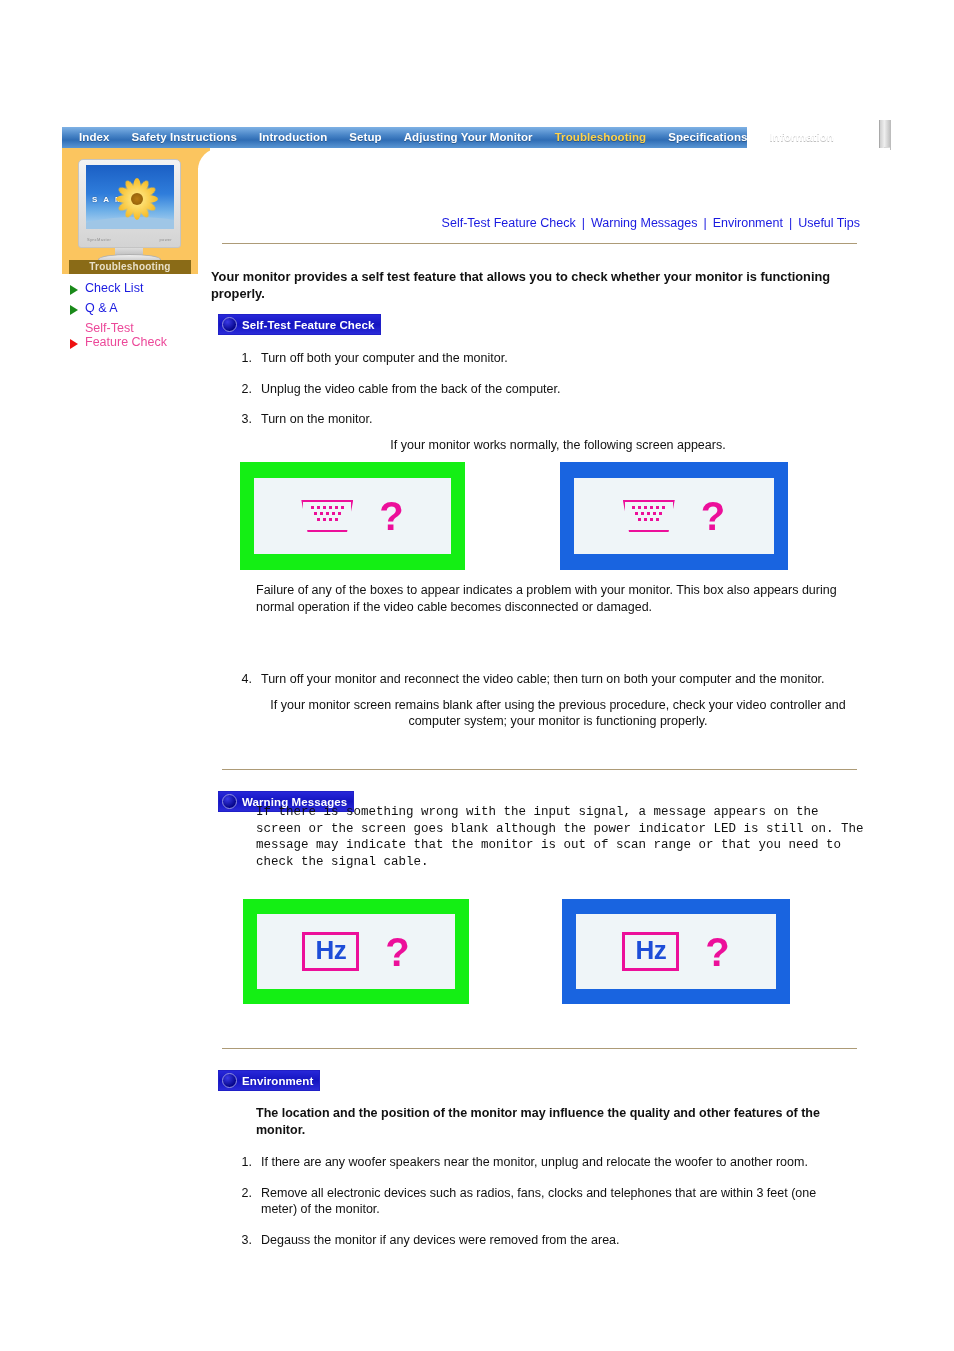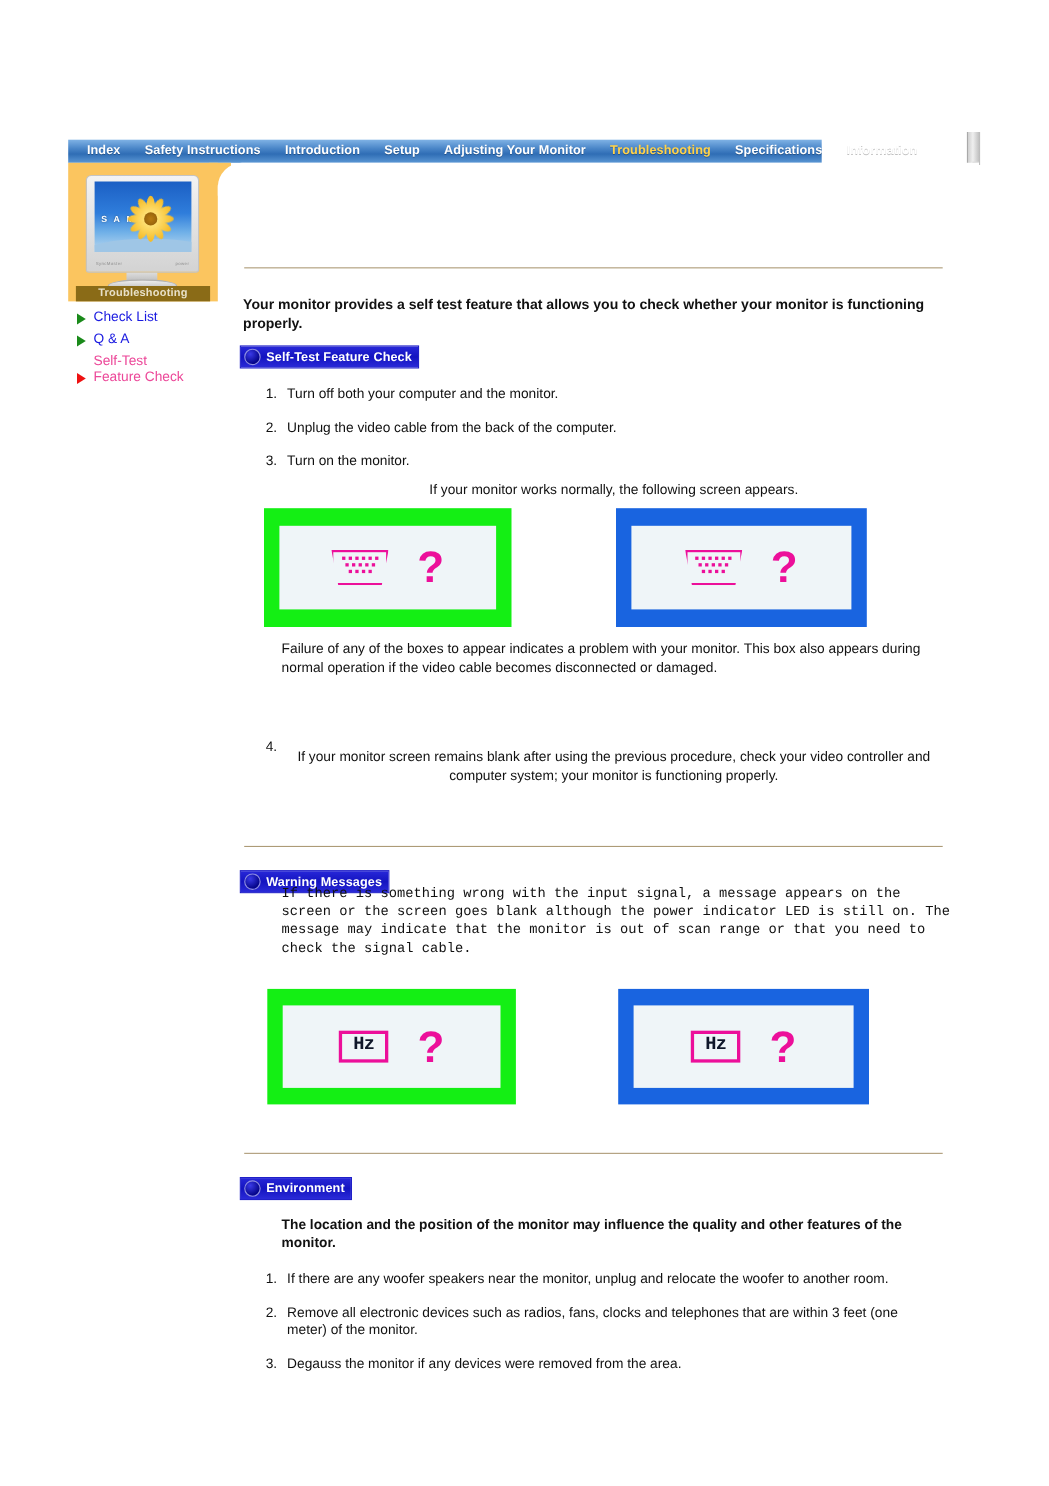--- a/index.html
+++ b/index.html
@@ -244,21 +244,21 @@
   .hr-tan {
     position: absolute;
     left: 222px;
     width: 635px;
     height: 0;
     border-top: 1.5px solid #ad9b77;
   }
 
   .intro-bold {
     position: absolute;
-    left: 221px;
+    left: 211px;
     top: 268px;
     width: 640px;
     font-size: 12.8px;
     font-weight: bold;
     color: #111;
     line-height: 17px;
   }
 
   
   .badge {
@@ -373,26 +373,25 @@
   .qmark {
     font-size: 40px;
     font-weight: bold;
     color: #ec0f9a;
     line-height: 1;
     font-family: "Liberation Sans", sans-serif;
   }
   .hzbox {
     border: 3px solid #ec0f9a;
     padding: 2px 10px 3px 10px;
-    font-size: 17px;
+    font-size: 26px;
     font-weight: bold;
-    color: #0f172a;
+    color: #1d4ed8;
     line-height: 1.05;
     letter-spacing: -0.5px;
-    font-family: Liberation Mono, monospace;
   }
 </style>
 </head>
 <body>
 
 <div id="page">
 
   <div class="navbar">
     <span class="nav-item">Index</span>
     <span class="nav-sep"></span>
@@ -454,20 +453,23 @@
       <span class="tri"></span>
       <span class="side-label">Q &amp; A</span>
     </div>
     <div class="side-link">
       <span class="tri red"></span>
       <span class="side-label red" style="white-space:pre-line">Self-Test
 Feature Check</span>
     </div>
   </div>
 
+  <div class="sublinks">
+    <a>Self-Test Feature Check</a><span class="bar">|</span><a>Warning Messages</a><span class="bar">|</span><a>Environment</a><span class="bar">|</span><a>Useful Tips</a>
+  </div>
 
   <div class="hr-tan" style="top:243px"></div>
 
   <div class="intro-bold">Your monitor provides a self test feature that allows you to check whether your monitor is functioning properly.</div>
 
   <div class="badge" style="left:218px; top:314px;">
     <span class="dot"></span>
     <span class="btxt">Self-Test Feature Check</span>
   </div>
 
@@ -554,20 +556,21 @@
       <span class="qmark">?</span>
     </div>
   </div>
 
   <div class="plain-para" style="left:256px; top:582px; width:600px;">Failure of any of the boxes to appear indicates a problem with your monitor. This box also appears during normal operation if the video cable becomes disconnected or damaged.</div>
 
   <div class="olist" style="left:230px; top:671px;">
     <div class="li">
       <span class="num">4.</span>
       <span class="txt">
+        <span>Turn off your monitor and reconnect the video cable; then turn on both your computer and the monitor.</span>
         <div class="sub-para">If your monitor screen remains blank after using the previous procedure, check your video controller and computer system; your monitor is functioning properly.</div>
       </span>
     </div>
   </div>
 
   <div class="hr-tan" style="top:769px"></div>
 
   <div class="badge" style="left:218px; top:791px;">
     <span class="dot"></span>
     <span class="btxt">Warning Messages</span>

